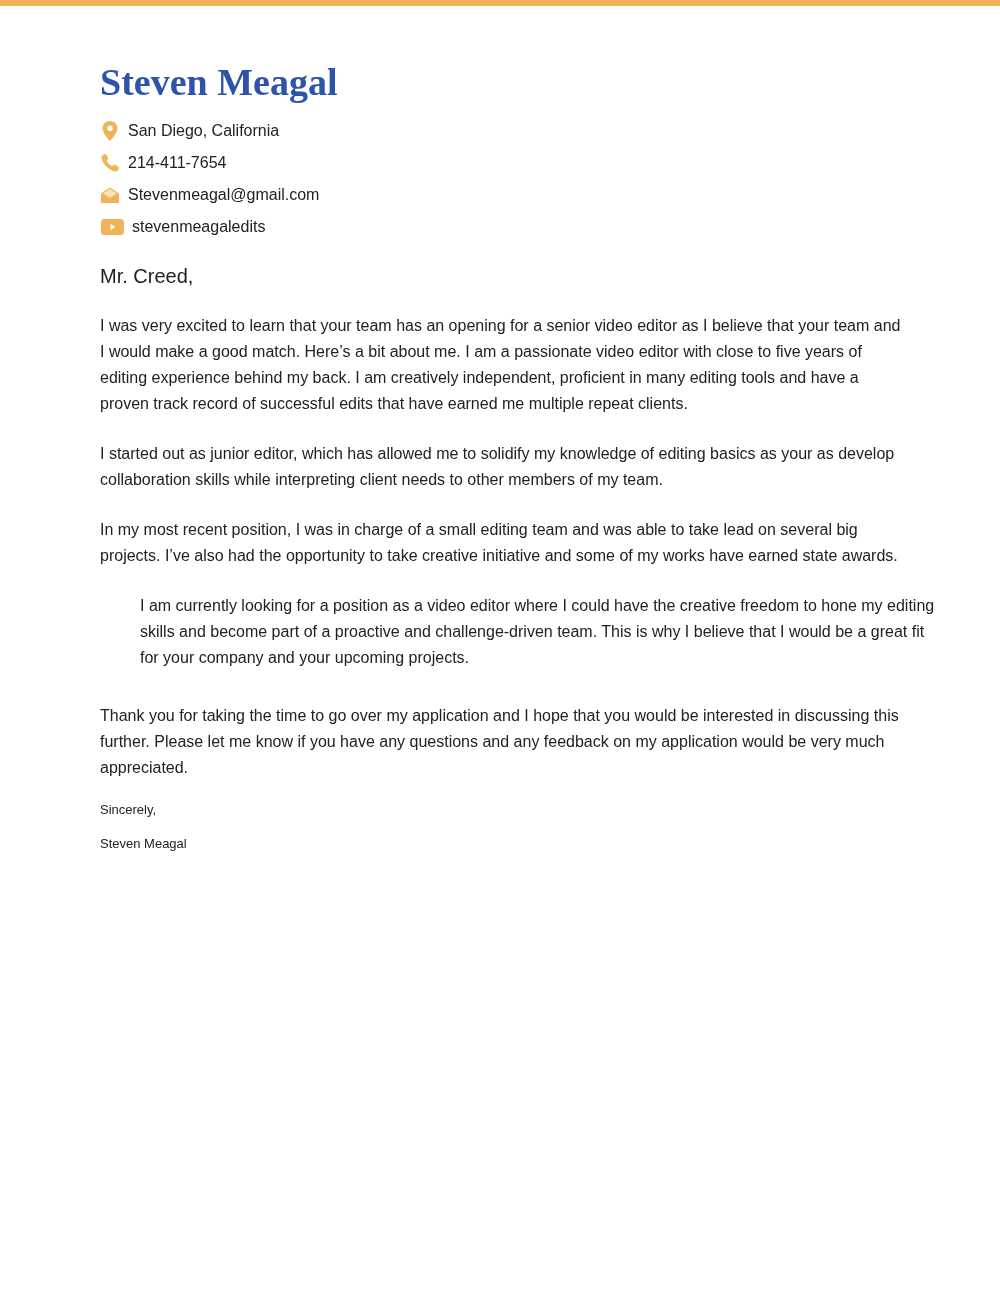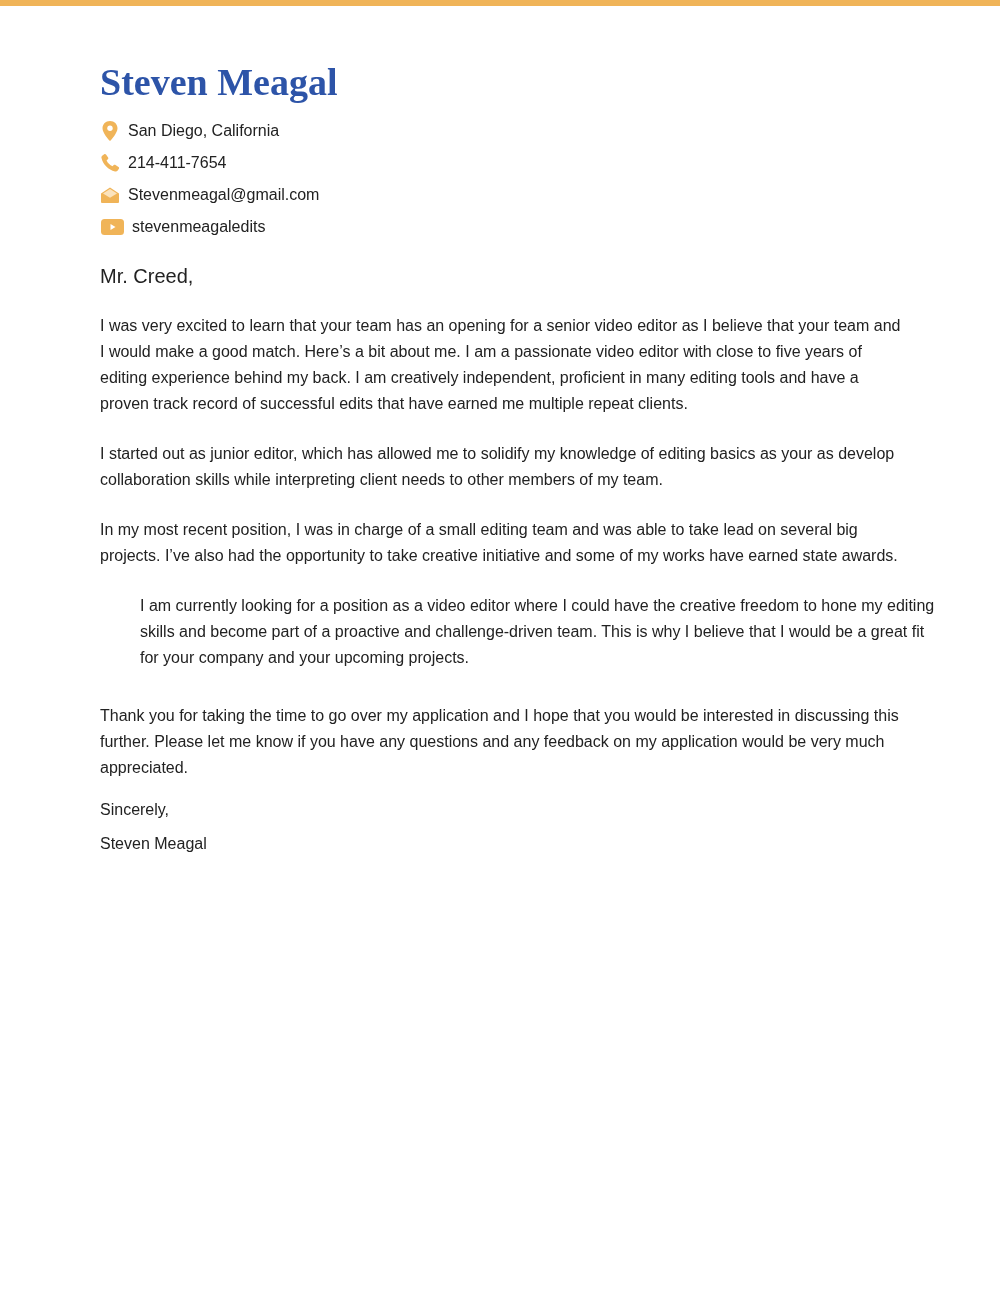--- a/index.html
+++ b/index.html
@@ -5,21 +5,21 @@
   html, body { margin: 0; padding: 0; background: #ffffff; }
   body { width: 1000px; height: 1294px; position: relative; overflow: hidden; }
   .top-bar { position: absolute; left: 0; top: 0; width: 1000px; height: 6px; background: #f0b458; }
   .page { position: absolute; left: 100px; top: 0; width: 810px; font-family: "Liberation Sans", sans-serif; color: #222222; }
   .name { position: absolute; top: 60px; left: 0; margin: 0; font-family: "Liberation Serif", serif; font-weight: bold; font-size: 38px; color: #2d54a8; line-height: 44px; white-space: nowrap; }
   .contact { position: absolute; left: 0; height: 24px; display: flex; align-items: center; font-size: 16px; white-space: nowrap; }
   .contact .ico { width: 20px; height: 20px; display: inline-flex; align-items: center; justify-content: center; margin-right: 8px; }
   .contact svg { display: block; }
   .salutation { position: absolute; left: 0; top: 266px; font-size: 20px; line-height: 20px; }
   .para { position: absolute; left: 0; width: 805px; font-size: 16px; line-height: 26px; margin: 0; }
-  .closing { position: absolute; left: 0; font-size: 16px; line-height: 20px; }
+  .closing { position: absolute; left: 0; font-size: 13px; line-height: 20px; }
 </style>
 </head>
 <body>
 
 <div class="top-bar"></div>
 
 <div class="page">
   <h1 class="name">Steven Meagal</h1>
 
   <div class="contact" style="top:119px;">

